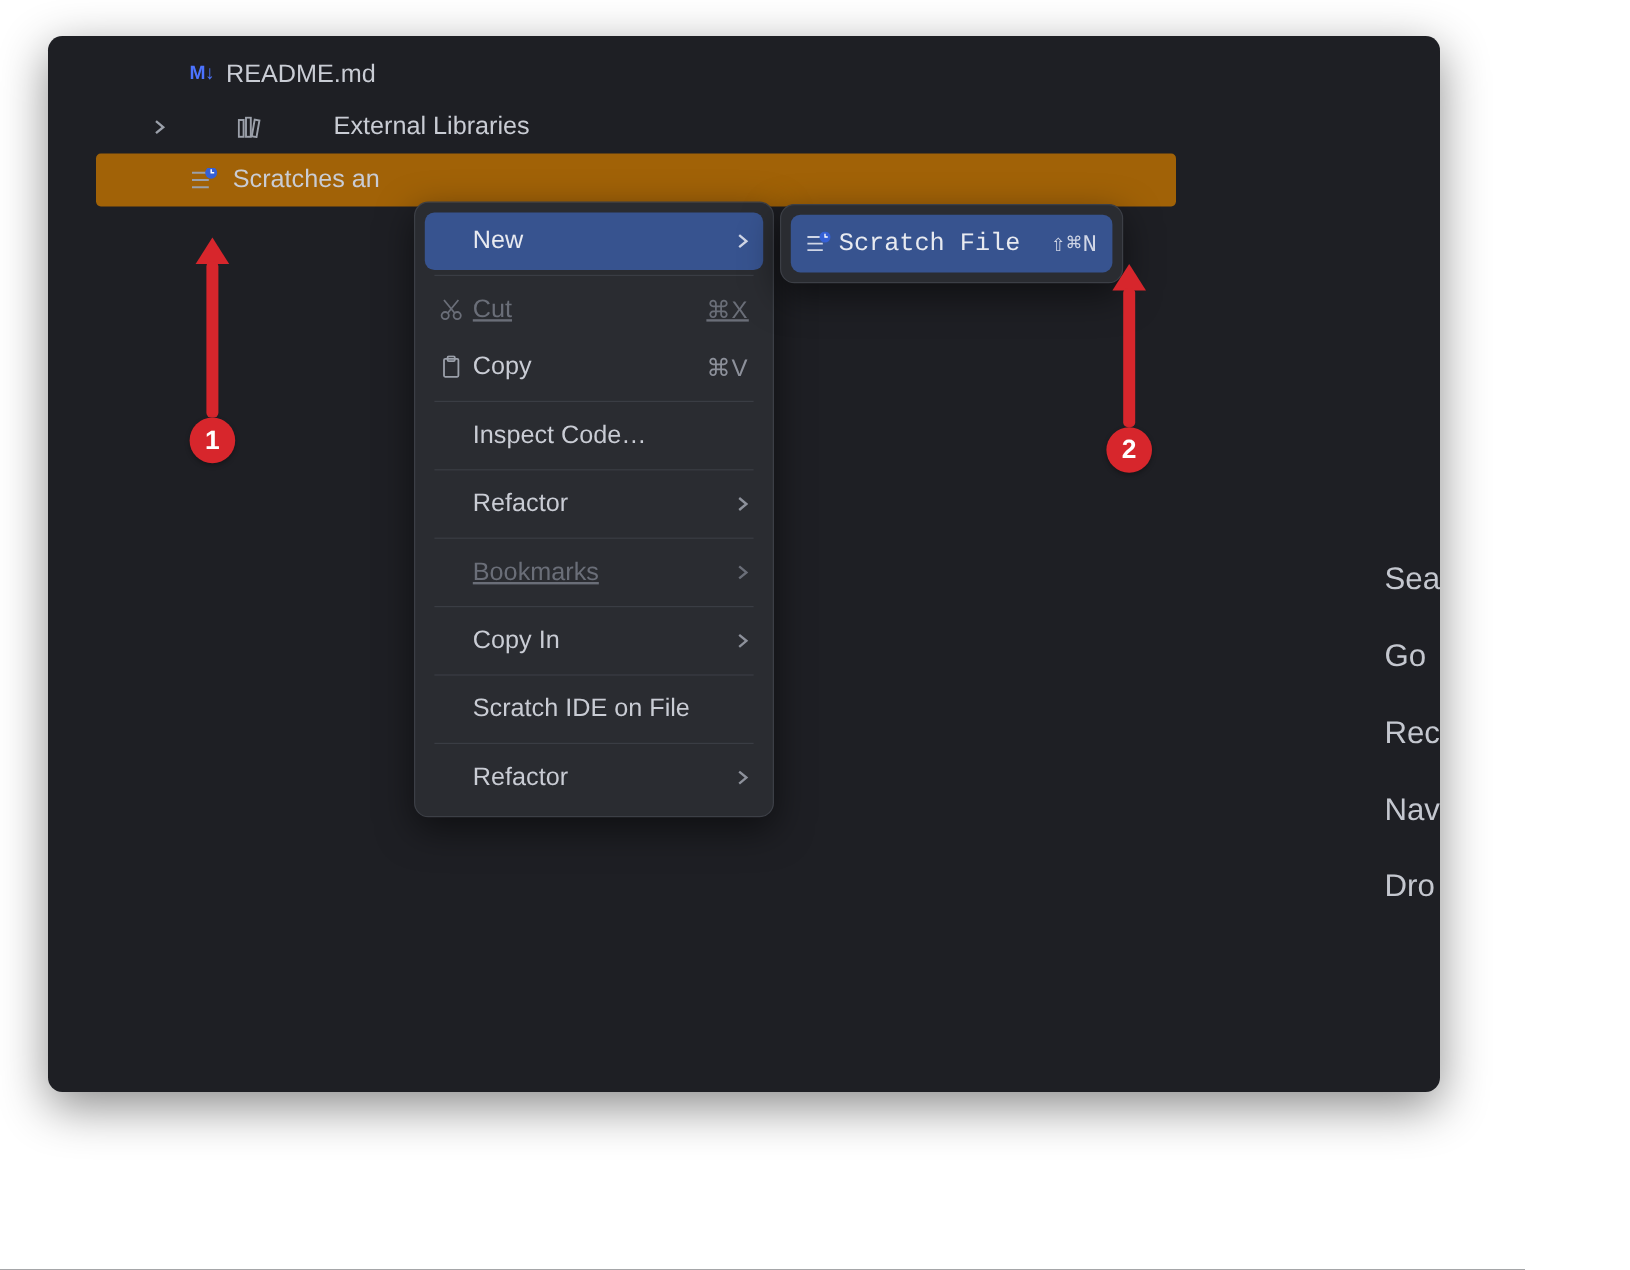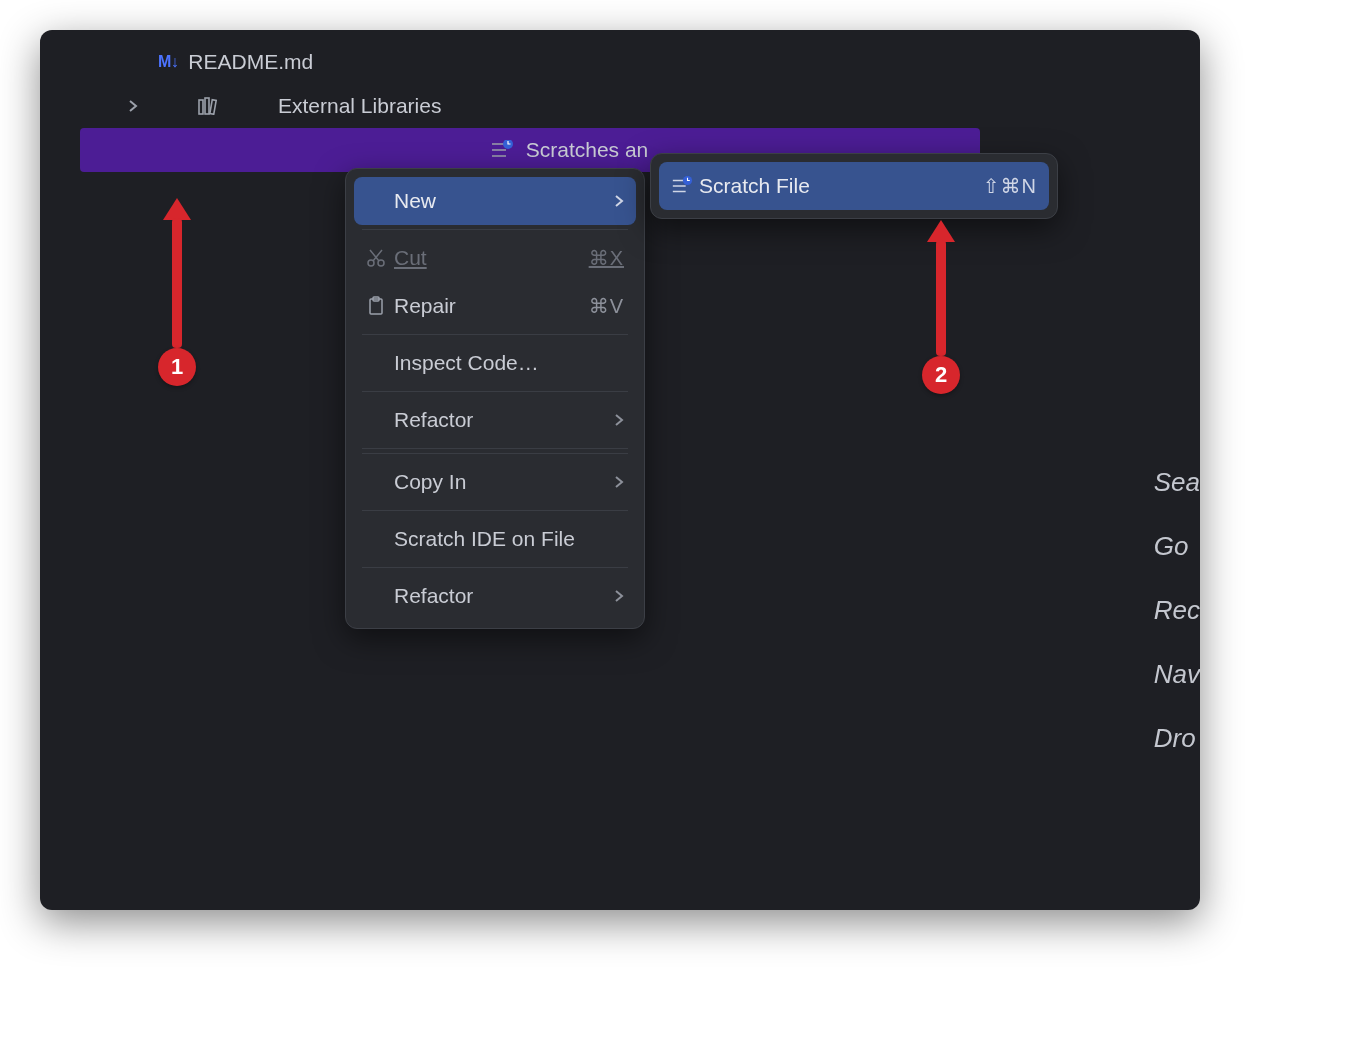--- a/index.html
+++ b/index.html
@@ -34,24 +34,23 @@
     align-items: center;
     height: 44px;
     font-size: 21px;
     color: #c9ccd4;
     padding-left: 0;
   }
   .indent-1 { padding-left: 78px; }
   .indent-1b { padding-left: 44px; gap: 46px; }
   .indent-sel { padding-left: 78px; }
   .tree-row.selected {
-    background: #4c1d95;
+    background: #a16207;
     border-radius: 4px;
     width: 900px;
-    justify-content: center;
   }
   .chevron {
     width: 18px; height: 18px;
     display: inline-flex; align-items: center; justify-content: center;
     margin-right: 10px;
     color: #9ba0aa;
   }
   .file-md-icon {
     font-size: 16px;
     font-weight: 700;
@@ -73,21 +72,21 @@
   
   .menu {
     position: absolute;
     background: #2a2c31;
     border: 1px solid #3c3f46;
     border-radius: 12px;
     box-shadow: 0 10px 30px rgba(0,0,0,0.5);
     padding: 8px;
   }
   .menu-main { left: 305px; top: 138px; width: 300px; }
-  .menu-sub  { left: 610px; top: 123px; width: 408px; }
+  .menu-sub  { left: 610px; top: 140px; width: 286px; font-family: Liberation Mono, monospace; }
   .menu-item {
     display: flex;
     align-items: center;
     height: 48px;
     padding: 0 12px;
     font-size: 21px;
     color: #c9ccd4;
     border-radius: 8px;
   }
   .menu-item .icon-slot {
@@ -121,21 +120,20 @@
     margin: 4px 8px;
   }
   
   .hint-list {
     position: absolute;
     right: 0px;
     top: 420px;
     color: #c4c7cf;
     font-size: 26px;
     line-height: 64px;
-    font-style: italic;
   }
   .hint-list div { white-space: nowrap; }
   
   .anno {
     position: absolute;
     pointer-events: none;
   }
   .arrow-shaft {
     position: absolute;
     width: 10px;
@@ -226,39 +224,48 @@
         <span class="label">Cut</span>
         <span class="shortcut">⌘X</span>
       </div>
       <div class="menu-item">
         <span class="icon-slot">
           <svg width="20" height="20" viewBox="0 0 20 20" stroke="currentColor" fill="none" stroke-width="1.5">
             <rect x="4" y="3" width="12" height="15" rx="1"></rect>
             <rect x="7" y="1" width="6" height="4" rx="1"></rect>
           </svg>
         </span>
-        <span class="label">Repair</span>
+        <span class="label">Copy</span>
         <span class="shortcut">⌘V</span>
       </div>
       <div class="menu-sep"></div>
       <div class="menu-item">
         <span class="icon-slot"></span>
         <span class="label">Inspect Code…</span>
       </div>
       <div class="menu-sep"></div>
       <div class="menu-item">
         <span class="icon-slot"></span>
         <span class="label">Refactor</span>
         <span class="submenu-arrow">
           <svg width="10" height="14" viewBox="0 0 10 14">
             <path d="M2 2 L8 7 L2 12" fill="none" stroke="currentColor" stroke-width="2"></path>
           </svg>
         </span>
       </div>
       <div class="menu-sep"></div>
+      <div class="menu-item disabled">
+        <span class="icon-slot"></span>
+        <span class="label">Bookmarks</span>
+        <span class="submenu-arrow">
+          <svg width="10" height="14" viewBox="0 0 10 14">
+            <path d="M2 2 L8 7 L2 12" fill="none" stroke="currentColor" stroke-width="2"></path>
+          </svg>
+        </span>
+      </div>
       <div class="menu-sep"></div>
       <div class="menu-item">
         <span class="icon-slot"></span>
         <span class="label">Copy In</span>
         <span class="submenu-arrow">
           <svg width="10" height="14" viewBox="0 0 10 14">
             <path d="M2 2 L8 7 L2 12" fill="none" stroke="currentColor" stroke-width="2"></path>
           </svg>
         </span>
       </div>

